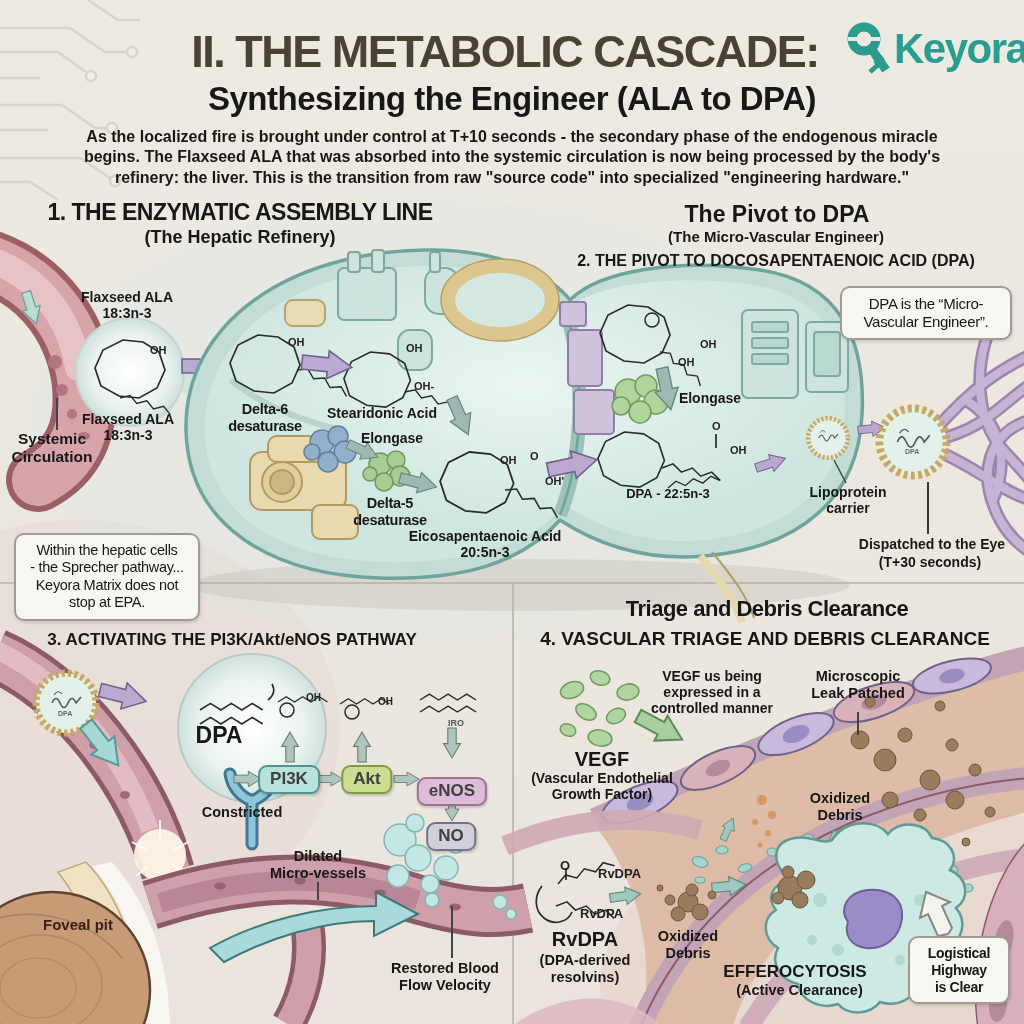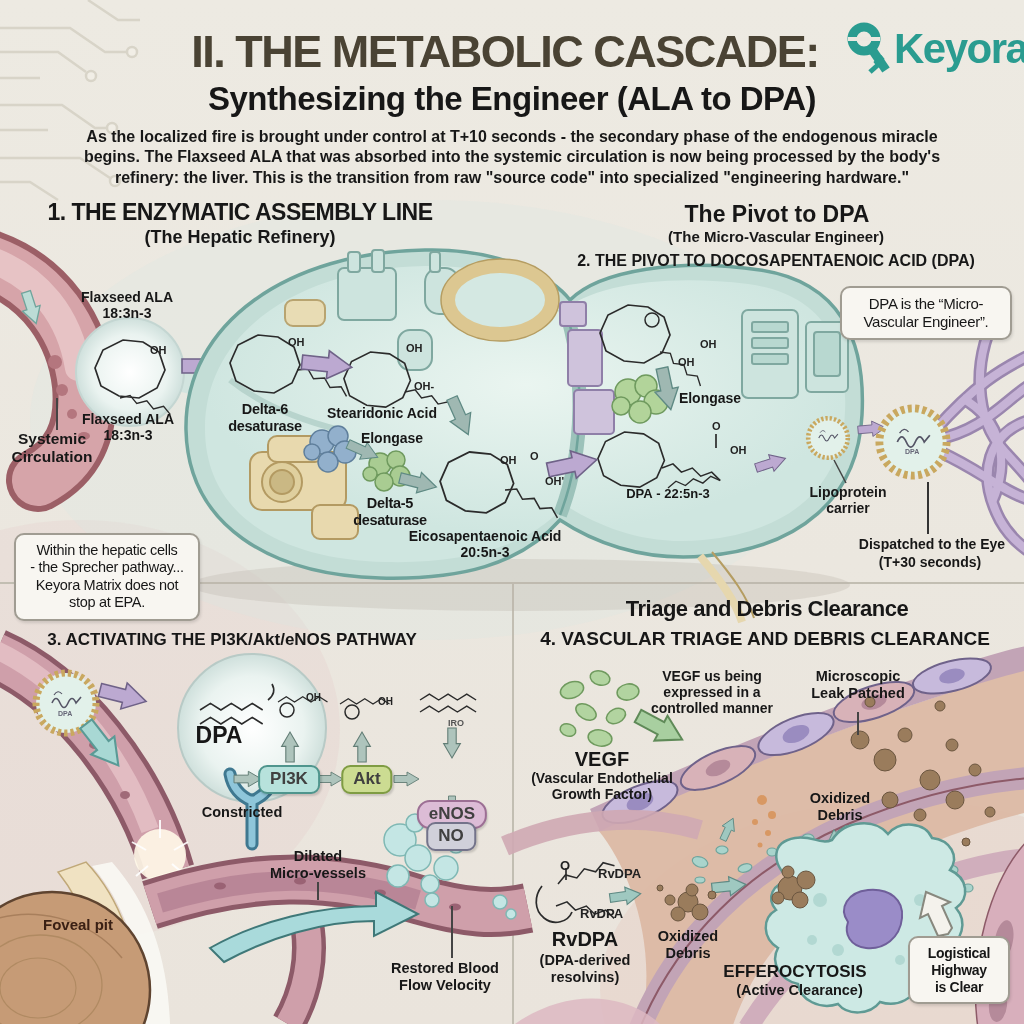--- a/index.html
+++ b/index.html
@@ -472,21 +472,21 @@
 <div class="note" style="left:840px;top:286px;width:152px;font-size:15px;">DPA is the “Micro-
 Vascular Engineer”.</div>
 <div class="lbl w8" style="left:932px;top:536px;font-size:14px;white-space:nowrap;">Dispatched to the Eye</div>
 <div class="lbl w6" style="left:930px;top:554px;font-size:14px;white-space:nowrap;">(T+30 seconds)</div>
 
 <div class="lbl w8" style="left:232px;top:630px;font-size:17px;white-space:nowrap;">3. ACTIVATING THE PI3K/Akt/eNOS PATHWAY</div>
 
 <div class="lbl w8" style="left:219px;top:722px;font-size:23px;white-space:nowrap;">DPA</div>
 <div class="pbox" style="left:289px;top:765px;background:#b7e2dc;border-color:#4f958d;">PI3K</div>
 <div class="pbox" style="left:367px;top:765px;background:#ccdc92;border-color:#7f9c43;">Akt</div>
-<div class="pbox" style="left:452px;top:800px;background:#dcbcd6;border-color:#9c6f94;border-radius:13px;">eNOS</div>
+<div class="pbox" style="left:452px;top:777px;background:#dcbcd6;border-color:#9c6f94;">eNOS</div>
 <div class="pbox" style="left:451px;top:822px;background:#d0d0da;border-color:#73738a;">NO</div>
 <div class="lbl w6" style="left:242px;top:804px;font-size:14.5px;white-space:nowrap;">Constricted</div>
 <div class="lbl w6" style="left:318px;top:848px;font-size:14.5px;">Dilated
 Micro-vessels</div>
 <div class="lbl w6" style="left:78px;top:916px;font-size:15px;color:#3a2014;white-space:nowrap;">Foveal pit</div>
 <div class="lbl w6" style="left:445px;top:960px;font-size:14.5px;">Restored Blood
 Flow Velocity</div>
 
 <div class="lbl w8" style="left:767px;top:596px;font-size:22px;letter-spacing:-0.5px;white-space:nowrap;">Triage and Debris Clearance</div>
 <div class="lbl w8" style="left:765px;top:628px;font-size:19px;white-space:nowrap;">4. VASCULAR TRIAGE AND DEBRIS CLEARANCE</div>

